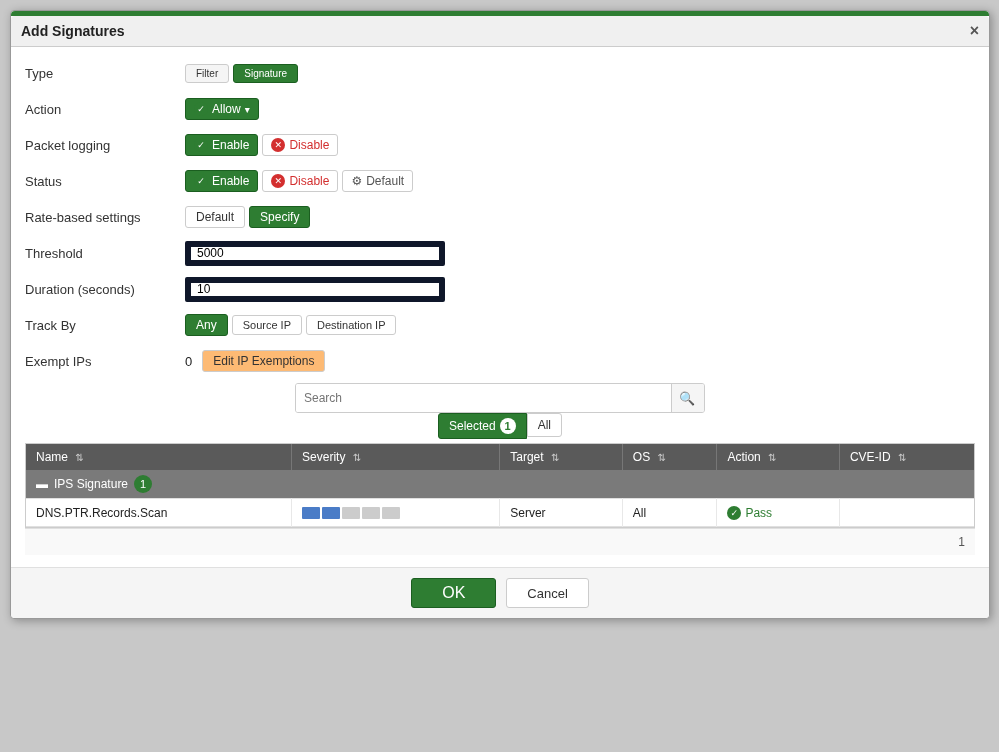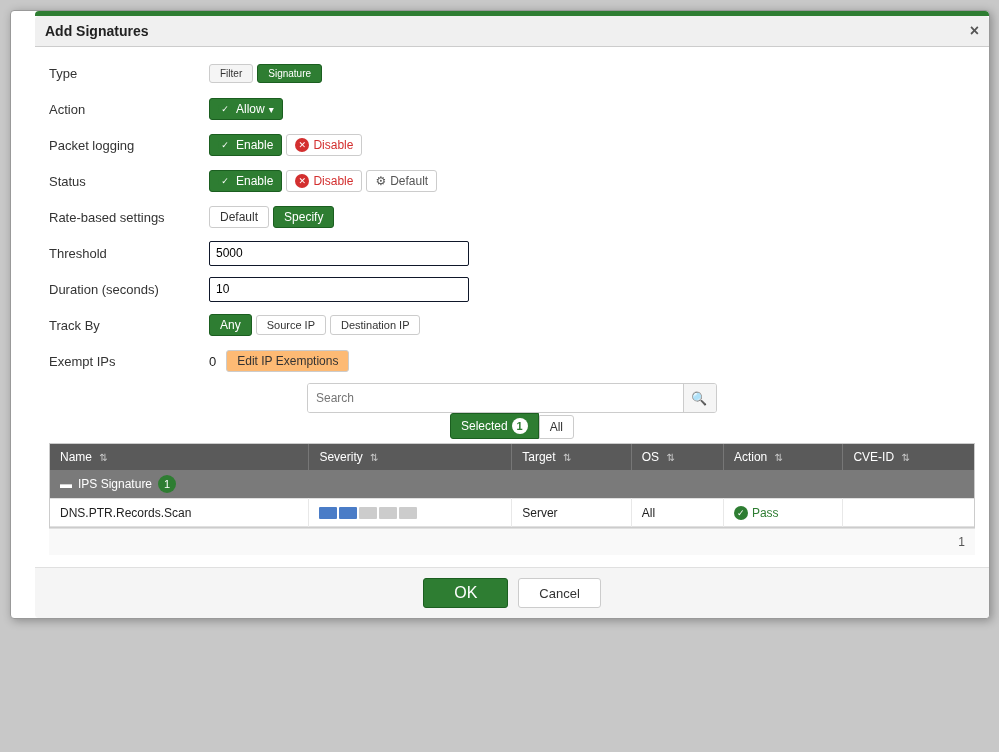--- a/index.html
+++ b/index.html
@@ -11,21 +11,20 @@
     }
     .dialog {
       position: absolute;
       top: 10px;
       left: 10px;
       width: 980px;
       background: #fff;
       border: 1px solid #999;
       border-radius: 4px;
       box-shadow: 2px 2px 10px rgba(0,0,0,0.3);
-      padding-left: 24px;
     }
     .dialog-header {
       background: #f0f0f0;
       border-bottom: 1px solid #ccc;
       padding: 6px 10px;
       display: flex;
       align-items: center;
       justify-content: space-between;
       border-radius: 4px 4px 0 0;
     }
@@ -165,21 +164,21 @@
     .btn-rate-specify {
       background: #2e7d32;
       color: #fff;
       border: 1px solid #1b5e20;
       border-radius: 3px;
       padding: 3px 10px;
       font-size: 12px;
       cursor: pointer;
     }
     .text-input {
-      border: 1px solid #0f172a;
+      border: 6px solid #0f172a;
       border-radius: 2px;
       padding: 2px 6px;
       font-size: 12px;
       width: 260px;
       height: 25px;
     }
     .track-btn-any {
       background: #2e7d32;
       color: #fff;
       border: 1px solid #1b5e20;
@@ -236,21 +235,21 @@
       background: #f5f5f5;
       border: none;
       border-left: 1px solid #ccc;
       padding: 4px 8px;
       cursor: pointer;
       font-size: 13px;
       height: 28px;
     }
     .selected-all-container {
       display: flex;
-      align-items: flex-end;
+      align-items: flex-start;
       gap: 0;
     }
     .btn-selected {
       background: #2e7d32;
       color: #fff;
       border: 1px solid #1b5e20;
       border-radius: 3px 0 0 3px;
       padding: 4px 10px;
       font-size: 12px;
       cursor: pointer;

